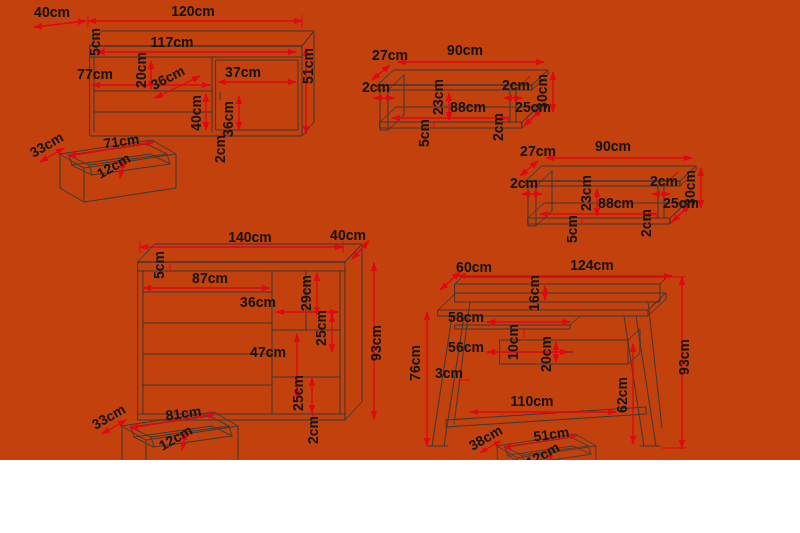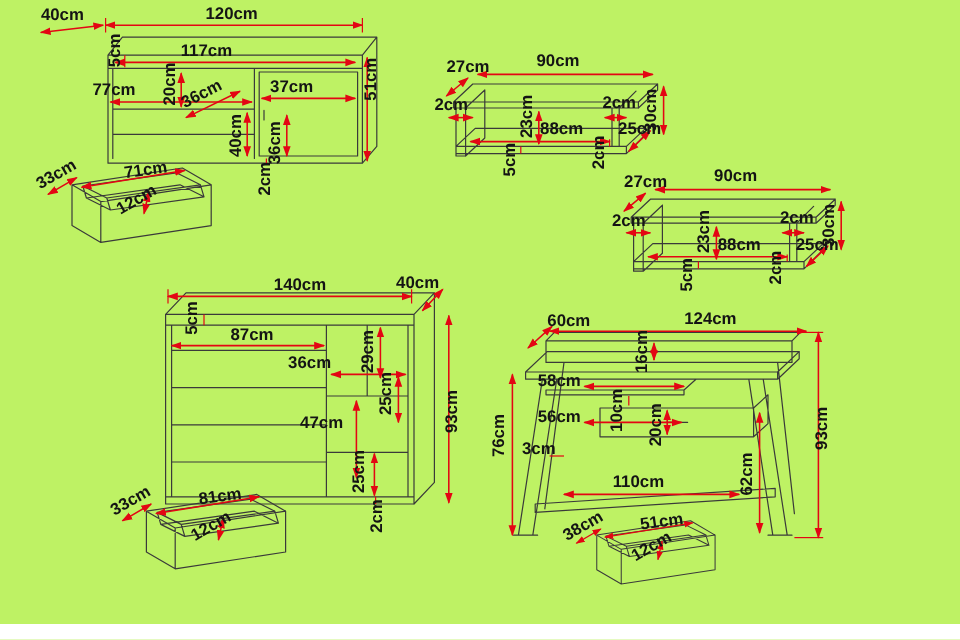--- a/index.html
+++ b/index.html
@@ -1,16 +1,16 @@
 <!DOCTYPE html>
 <html style="--dim: #e30613; --outline: #3a3a3a; --txt: #141414;"><head>
 <meta charset="utf-8">
 <style>
   html,body{margin:0;padding:0;background:#fff;}
-  .canvas{width:800px;height:520px;position:relative;background:#bef264;overflow:hidden;}
+  .canvas{width:800px;height:460px;position:relative;background:#c2410c;overflow:hidden;}
   svg{display:block;}
   .outline{stroke:var(--outline,#3a3a3a);fill:none;stroke-width:1;stroke-linejoin:round;stroke-linecap:round;}
   .dim{stroke:var(--dim,#e30613);fill:none;stroke-width:1.3;}
   .tick{stroke:var(--dim,#e30613);fill:none;stroke-width:1;}
   .lbl{font:bold 14px "Liberation Sans",sans-serif;fill:var(--txt,#141414);text-anchor:middle;}
   marker path{fill:var(--dim,#e30613);}
 </style>
 </head>
 <body style="background: rgb(255, 255, 255);">
 

